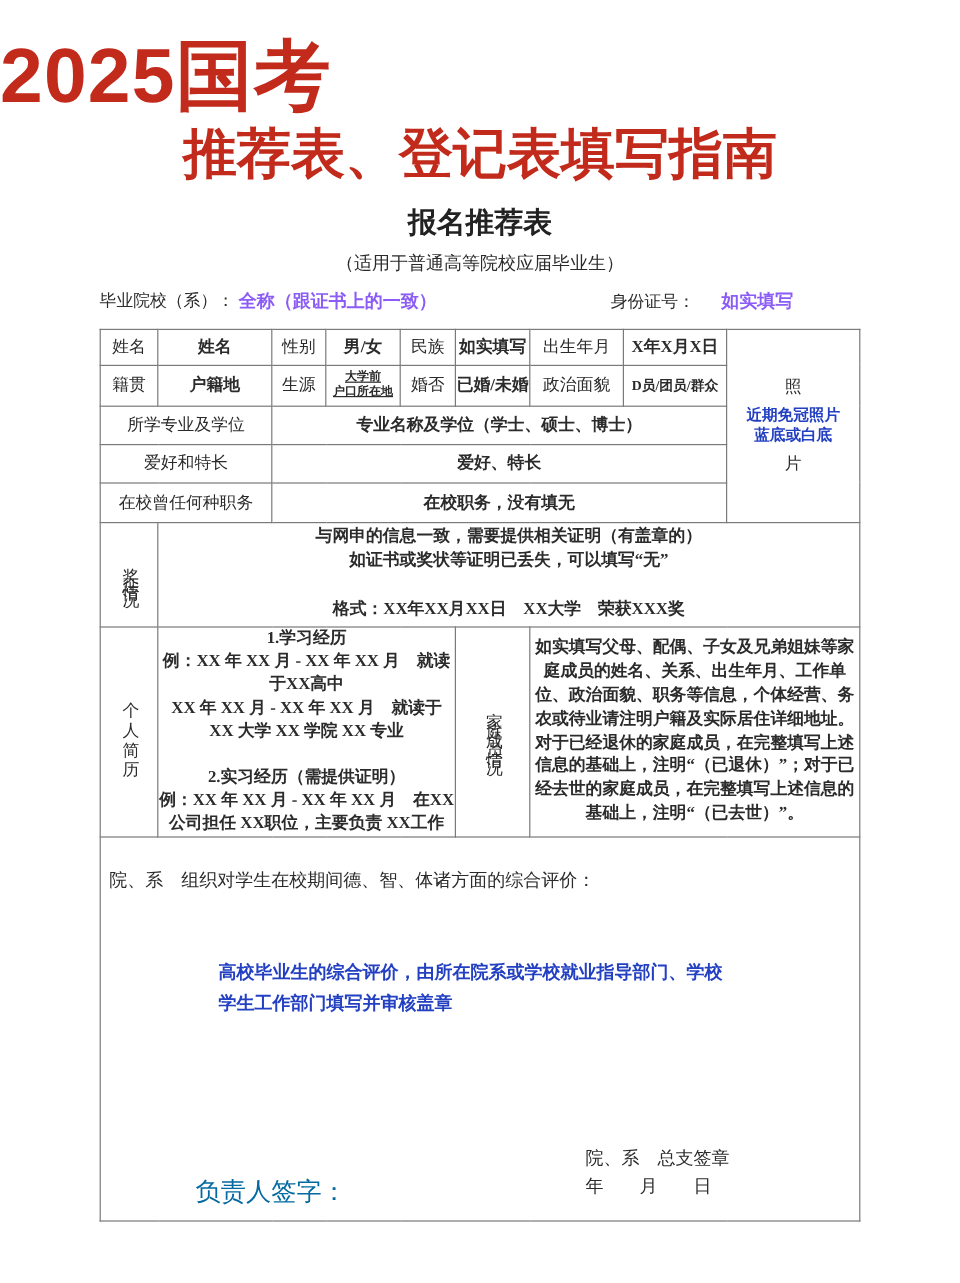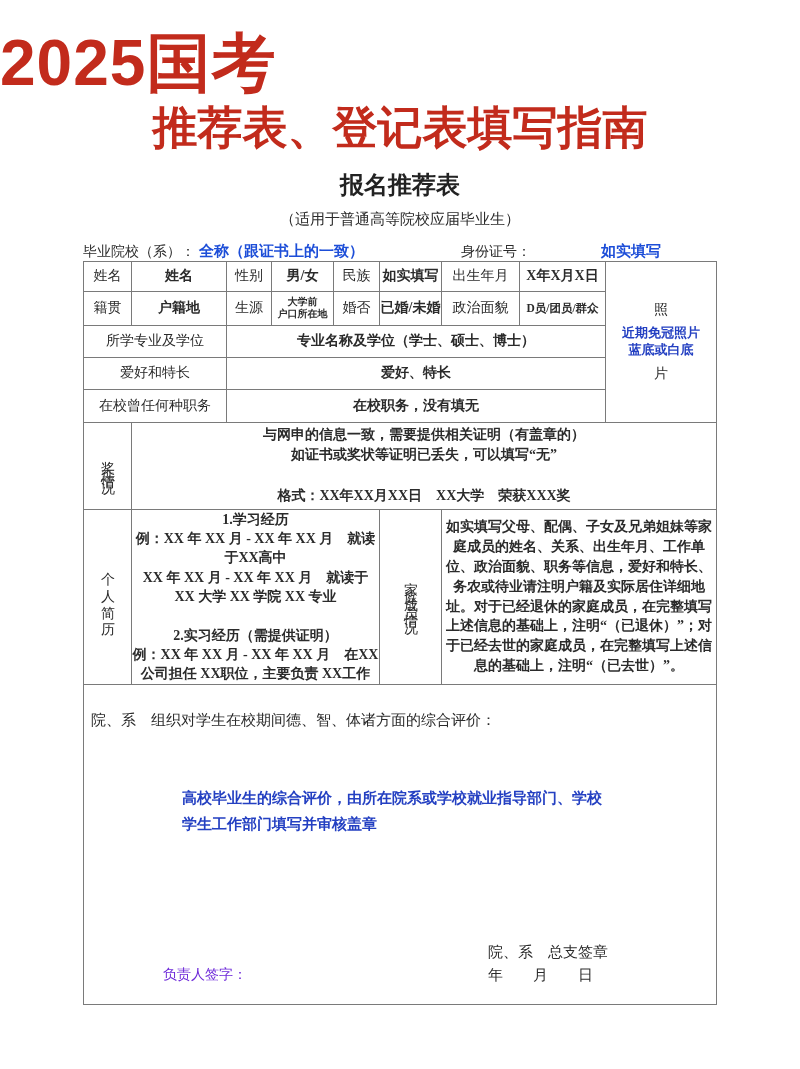--- a/index.html
+++ b/index.html
@@ -23,42 +23,42 @@
     font-size:24px;font-weight:600;
     font-family:"Liberation Serif",serif;
   }
   .form-subtitle{
     margin:9px 0 0 0;text-align:center;color:#2b2b2b;
     font-size:15px;font-weight:400;
     font-family:"Liberation Serif",serif;
   }
   .form-area{width:633px;margin:0 0 0 83px;}
   .pre-line{
-    display:flex;align-items:flex-end;margin:13px 0 0 0;
+    display:flex;align-items:center;margin:13px 0 13px 0;
     font-family:"Liberation Serif",serif;font-size:14px;color:#2b2b2b;
   }
-  .blue{color:#1d4ed8;font-family:"Liberation Sans",sans-serif;font-weight:700;}
+  .blue{color:#8b5cf6;font-family:"Liberation Sans",sans-serif;font-weight:700;}
   .pre-line .val{font-size:15px;margin-left:4px;}
-  .pre-line .right{margin-left:auto;margin-right:55px;display:flex;align-items:baseline;gap:48px;}
+  .pre-line .right{margin-left:auto;margin-right:55px;display:flex;align-items:baseline;}
   .pre-line .right .val{margin-left:22px;}
 
   table.form{
     border-collapse:collapse;table-layout:fixed;width:633px;
   }
   table.form td{
     border:1px solid #7a7a7a;padding:0;vertical-align:middle;
     text-align:center;color:#2b2b2b;
     font-family:"Liberation Serif",serif;font-size:14px;
     overflow:hidden;
   }
   td.bval{
     color:#2440c2;font-family:"Liberation Sans",sans-serif;
     font-weight:700;font-size:13px;
   }
-  td.bval.small{font-size:10px;line-height:1.2;white-space:pre-line;}
+  td.bval.small{font-size:10px;line-height:1.2;white-space:pre-line;text-decoration:underline;}
   td.lefttxt{text-align:left;padding:6px 8px 6px 12px;white-space:pre-line;line-height:1.4;}
   .vlabel{
     display:inline-block;writing-mode:vertical-lr;text-orientation:upright;
     font-family:"Liberation Serif",serif;color:#2b2b2b;font-size:14px;
   }
   .vl-awards{letter-spacing:7px;}
   .vl-resume{letter-spacing:17px;}
   .vl-family{letter-spacing:8px;}
   td.photo-cell{vertical-align:middle;}
   .photo-stack{display:flex;flex-direction:column;align-items:center;gap:6px;}
@@ -75,21 +75,21 @@
     position:absolute;left:7px;top:6px;
     font-family:"Liberation Serif",serif;font-size:15px;color:#2b2b2b;margin-top:20px;
   }
   .eval-note{
     position:absolute;left:98px;top:100px;width:480px;
     color:#2440c2;font-family:"Liberation Sans",sans-serif;font-weight:700;
     font-size:15px;line-height:1.75;white-space:pre-line;text-align:left;
   }
   .sign-label{
     position:absolute;left:79px;top:281px;
-    font-family:"Liberation Serif",serif;font-size:14px;color:#6d28d9;
+    font-family:"Liberation Serif",serif;font-size:21px;color:#0369a1;
   }
   .stamp-label{
     position:absolute;left:404px;top:258px;
     font-family:"Liberation Serif",serif;font-size:15px;color:#2b2b2b;
   }
   .date-label{
     position:absolute;left:404px;top:281px;
     font-family:"Liberation Serif",serif;font-size:15px;color:#2b2b2b;
   }
 </style>
@@ -181,21 +181,21 @@
       </td>
       <td colspan="4" class="bval lefttxt resume-cell">1.学习经历
 例：XX 年 XX 月 - XX 年 XX 月　就读于XX高中
 XX 年 XX 月 - XX 年 XX 月　就读于 XX 大学 XX 学院 XX 专业
 
 2.实习经历（需提供证明）
 例：XX 年 XX 月 - XX 年 XX 月　在XX 公司担任 XX职位，主要负责 XX工作</td>
       <td>
         <span class="vlabel vl-family">家庭成员情况</span>
       </td>
-      <td colspan="3" class="bval lefttxt family-cell">如实填写父母、配偶、子女及兄弟姐妹等家庭成员的姓名、关系、出生年月、工作单位、政治面貌、职务等信息，爱好和特长、务农或待业请注明户籍及实际居住详细地址。对于已经退休的家庭成员，在完整填写上述信息的基础上，注明“（已退休）”；对于已经去世的家庭成员，在完整填写上述信息的基础上，注明“（已去世）”。</td>
+      <td colspan="3" class="bval lefttxt family-cell">如实填写父母、配偶、子女及兄弟姐妹等家庭成员的姓名、关系、出生年月、工作单位、政治面貌、职务等信息，个体经营、务农或待业请注明户籍及实际居住详细地址。对于已经退休的家庭成员，在完整填写上述信息的基础上，注明“（已退休）”；对于已经去世的家庭成员，在完整填写上述信息的基础上，注明“（已去世）”。</td>
     </tr>
     <tr style="height:320px">
       <td colspan="9" class="eval-cell">
         <span class="eval-label">院、系　组织对学生在校期间德、智、体诸方面的综合评价：</span>
         <span class="eval-note blue">高校毕业生的综合评价，由所在院系或学校就业指导部门、学校
 学生工作部门填写并审核盖章</span>
         <span class="sign-label">负责人签字：</span>
         <span class="stamp-label">院、系　总支签章</span>
         <span class="date-label">年　　月　　日</span>
       </td>

